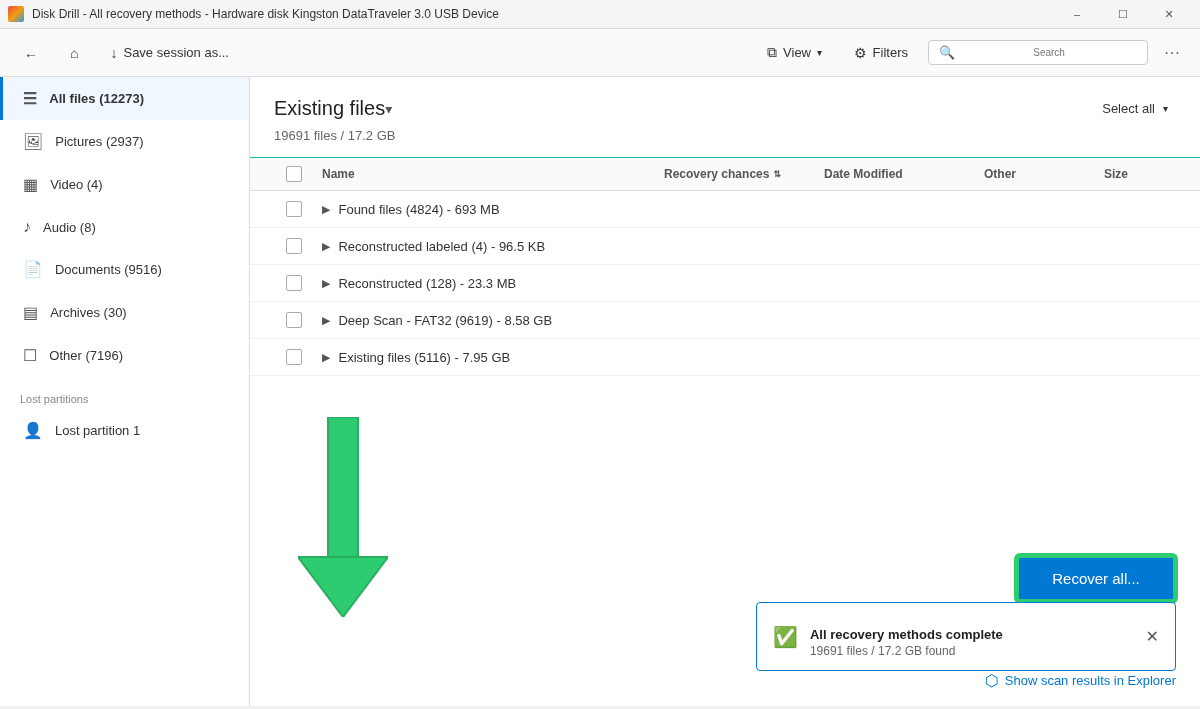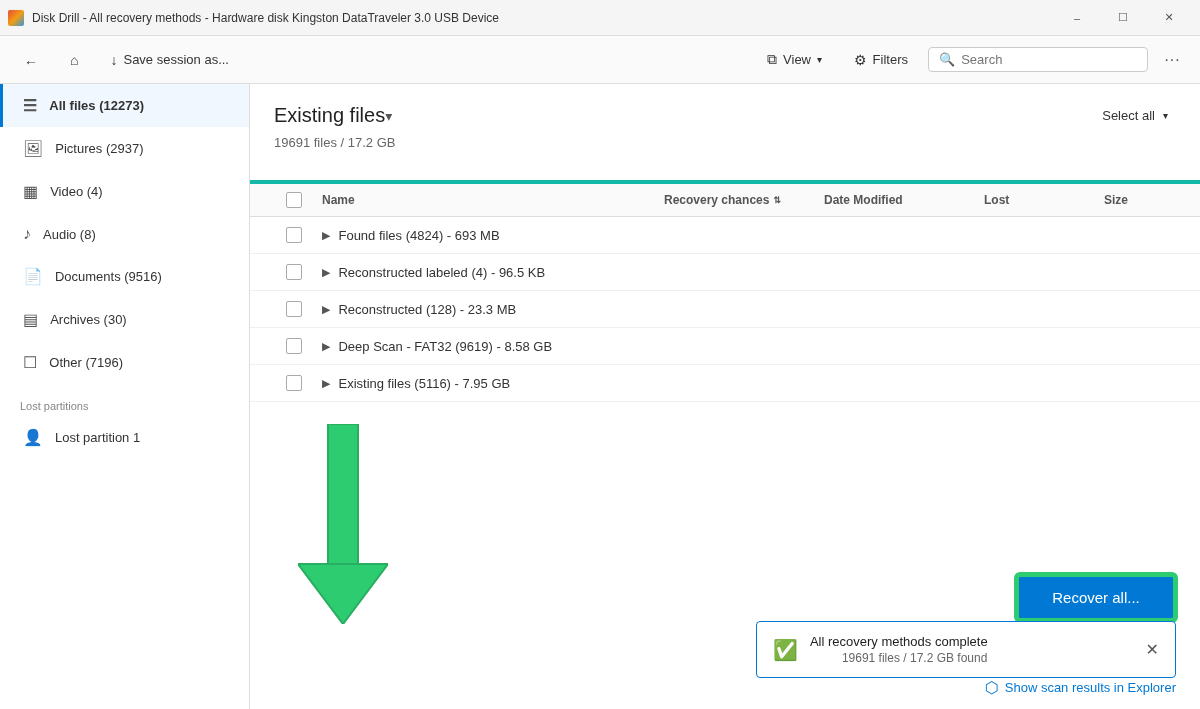--- a/index.html
+++ b/index.html
@@ -1,21 +1,21 @@
 <!DOCTYPE html>
 <html><head>
   <meta charset="utf-8">
   <style>
     * { box-sizing: border-box; margin: 0; padding: 0; }
     body { font-family: 'Segoe UI', Arial, sans-serif; font-size: 13px; background: #f0f0f0; width: 1200px; height: 709px; overflow: hidden; }
 
     
     .titlebar {
       background: #f5f5f5;
-      height: 36px;
+      height: 29px;
       display: flex;
       align-items: center;
       padding: 0 8px;
       border-bottom: 1px solid #ddd;
       user-select: none;
     }
     .titlebar-icon {
       width: 16px; height: 16px; margin-right: 8px;
       background: linear-gradient(135deg, #e74c3c, #f39c12, #3498db);
       border-radius: 2px;
@@ -63,23 +63,24 @@
       display: flex; align-items: center;
       border: 1px solid #ccc;
       border-radius: 4px;
       padding: 4px 10px;
       background: white;
       width: 220px;
       gap: 6px;
     }
     .search-input {
       border: none; outline: none;
-      font-size: 13px; color: #ef4444;
+      font-size: 10px; color: #ef4444;
       width: 100%;
       background: transparent;
+      text-align: center;
     }
     .more-btn {
       width: 32px; height: 32px;
       display: flex; align-items: center; justify-content: center;
       background: transparent; border: none; cursor: pointer;
       font-size: 16px; color: #555; border-radius: 4px;
     }
 
     
     .main-container {
@@ -154,24 +155,23 @@
     
     .file-table {
       flex: 1;
       overflow-y: auto;
       margin-top: 12px;
     }
     .table-header {
       display: grid;
       grid-template-columns: 40px 1fr 160px 160px 120px 80px;
       border-bottom: 1px solid #ddd;
-      border-top: 4px solid #14b8a6;
+      border-top: 1px solid #14b8a6;
       padding: 0 24px;
       background: #fafafa;
-      margin-top: 16px;
     }
     .table-header-cell {
       padding: 8px 8px;
       font-size: 12px;
       color: #555;
       font-weight: 600;
       display: flex; align-items: center; gap: 4px;
     }
     .table-row {
       display: grid;
@@ -229,22 +229,22 @@
       border: 1.5px solid #0078d4;
       border-radius: 4px;
       padding: 12px 16px;
       background: white;
       gap: 12px;
       min-width: 420px;
       max-width: 480px;
     }
     .notif-icon { font-size: 20px; color: #2ecc71; flex-shrink: 0; }
     .notif-content { flex: 1; }
-    .notif-title { font-size: 13px; font-weight: 400; color: #222; }
-    .notif-sub { font-size: 12px; color: #666; margin-top: 2px; margin-left: 32px; }
+    .notif-title { font-size: 13px; font-weight: 700; color: #222; margin-top: 12px; }
+    .notif-sub { font-size: 12px; color: #666; margin-top: 2px; }
     .notif-close {
       background: transparent; border: none; cursor: pointer;
       font-size: 16px; color: #555;
     }
 
     
     .scan-results-link {
       display: flex; align-items: center; gap: 6px;
       color: #0078d4;
       font-size: 13px;
@@ -360,21 +360,21 @@
       <div class="table-header">
         <div class="table-header-cell checkbox-cell">
           <div class="checkbox"></div>
         </div>
         <div class="table-header-cell">Name</div>
         <div class="table-header-cell">
           <span>Recovery chances</span>
           <span style="font-size:9px;">⇅</span>
         </div>
         <div class="table-header-cell">Date Modified</div>
-        <div class="table-header-cell">Lost</div>
+        <div class="table-header-cell">Other</div>
         <div class="table-header-cell">Size</div>
       </div>
 
       <div class="table-row">
         <div class="table-cell checkbox-cell">
           <div class="checkbox"></div>
         </div>
         <div class="table-cell">
           <span class="row-chevron" style="margin-right:8px;">▶</span>
           <span>Found files (4824) - 693 MB</span>

